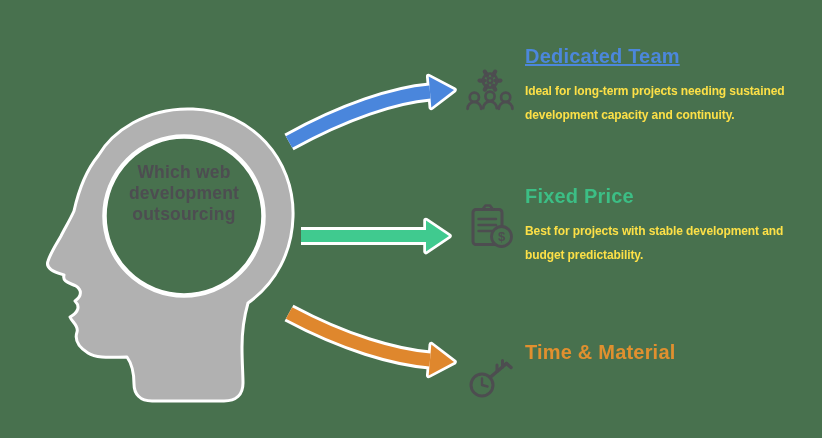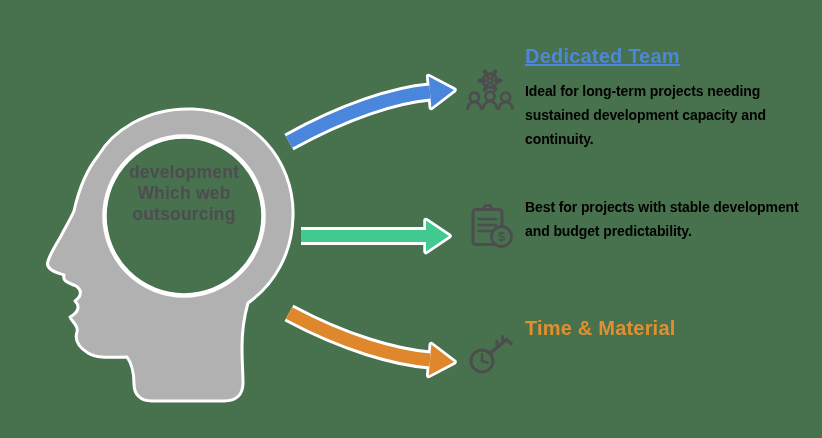--- a/index.html
+++ b/index.html
@@ -13,25 +13,25 @@
   .question {
     position:absolute; left:102px; top:162px; width:164px;
     text-align:center; font-weight:700; font-size:17.5px; line-height:21px;
     color:#4D4D51; letter-spacing:0.2px;
   }
   .question div { white-space:nowrap; }
 
   .option { position:absolute; left:462px; width:350px; }
   .option .icon { position:absolute; left:4px; }
   .option h2 { margin:0 0 0 63px; font-size:20px; line-height:24px; font-weight:700; letter-spacing:0.2px; }
-  .option p  { margin:11px 0 0 63px; width:286px; font-size:14px; line-height:24px;
-               font-weight:700; color:#000000; letter-spacing:-0.1px; }
+  .option p  { margin:11px 0 0 63px; width:286px; font-size:12px; line-height:24px;
+               font-weight:700; color:#fde047; letter-spacing:-0.1px; }
   .o1 { top:44px; }  .o1 .icon { top:24px; }
   .o2 { top:184px; } .o2 .icon { top:20px; }
-  .o3 { top:316px; } .o3 .icon { top:16px; }
+  .o3 { top:340px; } .o3 .icon { top:16px; }
   .t-blue   { color:#4C87DB;text-decoration:underline; }
   .t-green  { color:#3CBE85; }
   .t-orange { color:#E0902F; }
 
   .ico        { stroke:#4D4D50; fill:none; stroke-linecap:round; stroke-linejoin:round; }
   .coin-fill  { fill:#48714E; }
   .coin-text  { fill:#4D4D50; stroke:none; font-weight:700; font-size:13px;
                 font-family:"Liberation Sans", sans-serif; }
 </style>
 </head>
@@ -81,22 +81,22 @@
 
     <g>
       <path d="M 289 313 C 345 343 395 357 430 360" fill="none" stroke="#FFFFFF" stroke-width="19"></path>
       <polygon points="454,362 428.7,375.4 431.3,344.6" fill="#FFFFFF" stroke="#FFFFFF" stroke-width="5.5" stroke-linejoin="round"></polygon>
       <path d="M 289 313 C 345 343 395 357 430 360" fill="none" stroke="#DF872D" stroke-width="13"></path>
       <polygon points="454,362 428.7,375.4 431.3,344.6" fill="#DF872D"></polygon>
     </g>
   </svg>
 
   <div class="question">
+    <div>Which web</div>
     <div>development</div>
-    <div>Which web</div>
     <div>outsourcing</div>
   </div>
 
   <section class="option o1">
     <div class="icon">
       <svg width="48" height="44" viewBox="0 0 46 42" class="ico">
         <g stroke-width="4">
           <line x1="28.5" y1="12" x2="33" y2="12"></line>
           <line x1="25.75" y1="16.76" x2="28" y2="20.66"></line>
           <line x1="20.25" y1="16.76" x2="18" y2="20.66"></line>
@@ -123,20 +123,21 @@
       <svg width="50" height="46" viewBox="0 0 50 46" class="ico">
         <rect x="7" y="5.5" width="29" height="35" rx="3" stroke-width="3"></rect>
         <path d="M 16.5 5.5 L 19.5 1.5 H 24 L 27 5.5" stroke-width="2.6"></path>
         <line x1="12.5" y1="15" x2="30" y2="15" stroke-width="2.4"></line>
         <line x1="12.5" y1="21" x2="30" y2="21" stroke-width="2.4"></line>
         <line x1="12.5" y1="27" x2="26" y2="27" stroke-width="2.4"></line>
         <circle class="coin-fill" cx="35.5" cy="32.5" r="10" stroke-width="2.8"></circle>
         <text class="coin-text" x="35.5" y="37" text-anchor="middle">$</text>
       </svg>
     </div>
+    <h2 class="t-green">Fixed Price</h2>
     <p>Best for projects with stable development and budget predictability.</p>
   </section>
 
   <section class="option o3">
     <div class="icon">
       <svg width="50" height="46" viewBox="0 0 50 44" class="ico">
         <circle cx="16" cy="28" r="11" stroke-width="3"></circle>
         <path d="M 16 28 L 16 21.5 M 16 28 L 21.5 29.5" stroke-width="2.4"></path>
         <line x1="24" y1="20.5" x2="40.5" y2="6.5" stroke-width="3.4"></line>
         <line x1="40.5" y1="6.5" x2="45" y2="10.5" stroke-width="3.4"></line>

